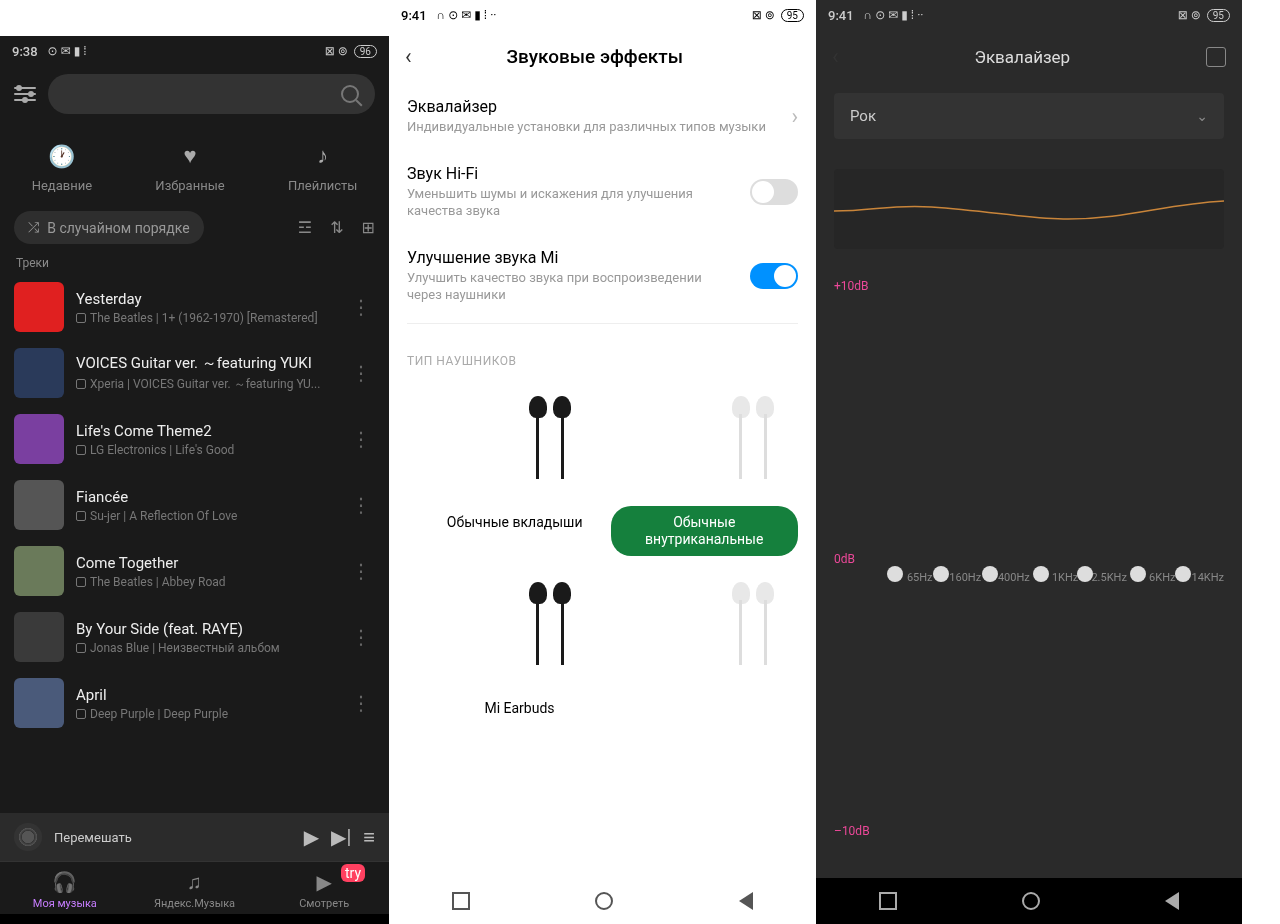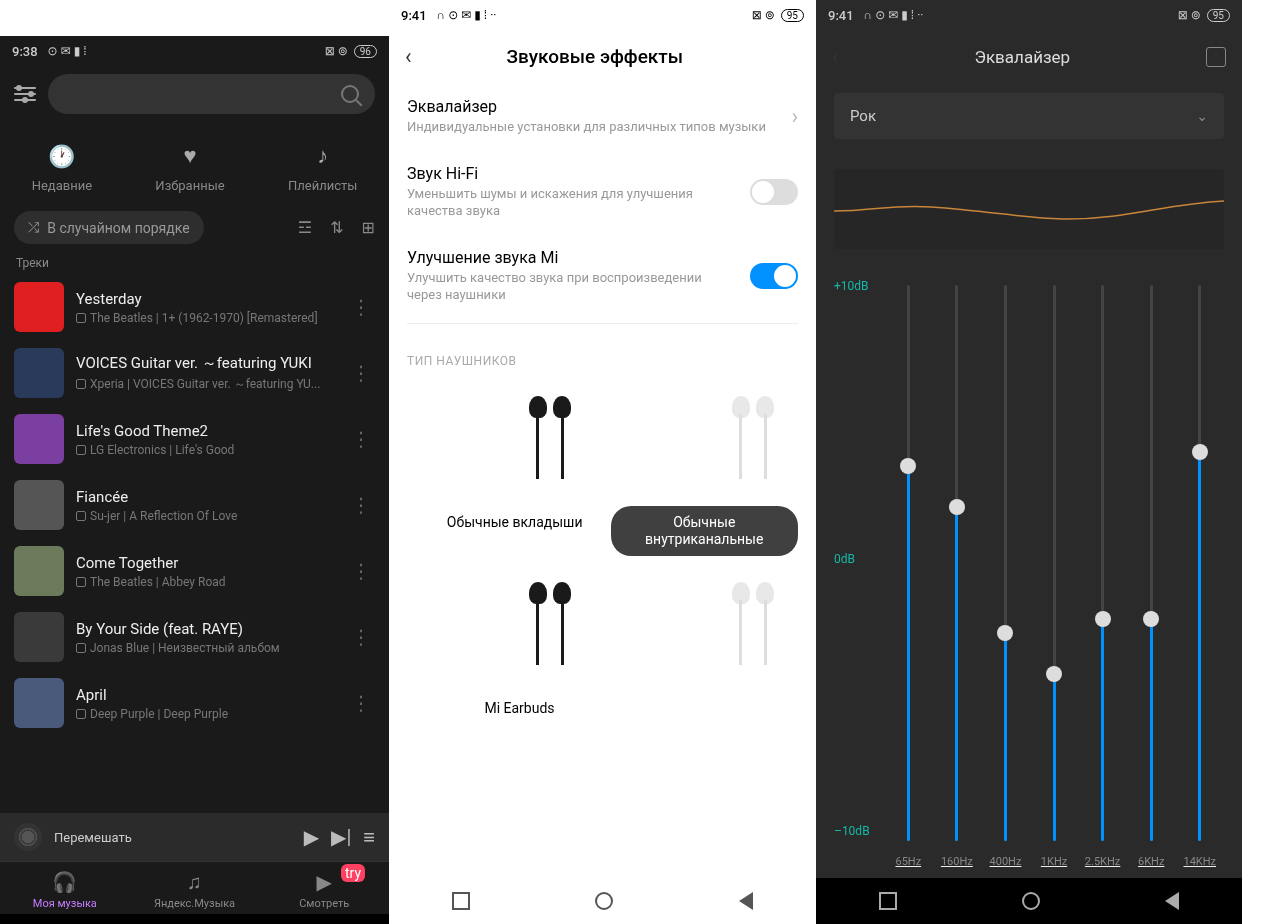--- a/index.html
+++ b/index.html
@@ -76,42 +76,42 @@
 .chev { color:#bbb; font-size:22px; }
 .toggle { width:48px; height:26px; border-radius:13px; position:relative; }
 .toggle.off { background:#ddd; } .toggle.on { background:#0091ff; }
 .toggle::after { content:""; position:absolute; width:22px; height:22px; background:#fff; border-radius:50%; top:2px; }
 .toggle.off::after { left:2px; } .toggle.on::after { right:2px; }
 .sectionh { padding:24px 18px 8px; color:#aaa; font-size:12px; letter-spacing:0.5px; }
 .hp-grid { display:grid; grid-template-columns:1fr 1fr; gap:16px; padding:10px 18px; }
 .hp-item { display:flex; flex-direction:column; align-items:flex-end; gap:10px; }
 .hp-img { width:90px; height:110px; display:flex; align-items:center; justify-content:center; }
 .hp-label { font-size:14px; text-align:center; padding:8px 12px; border-radius:20px; min-width:150px; line-height:1.2; }
-.hp-label.sel { background:#404040; color:#fff; }
+.hp-label.sel { background:#15803d; color:#fff; }
 .earbud { width:50px; height:90px; position:relative; }
 .bud { width:18px; height:22px; border-radius:50% 50% 40% 40%; position:absolute; top:0; }
 .stem { width:3px; height:65px; position:absolute; top:18px; }
 .bud.l { left:4px; } .bud.r { right:4px; }
 .stem.l { left:11px; } .stem.r { right:11px; }
 .black .bud, .black .stem { background:#1a1a1a; }
 .white .bud { background:#e8e8e8; } .white .stem { background:#ddd; }
 .divider { height:1px; background:#eee; margin:6px 18px; }
 
 
 .s3 .header { display:flex; align-items:center; padding:14px 16px; color:#aaa; }
 .s3 .htitle { flex:1; text-align:center; font-size:17px; color:#ddd; }
 .s3 .hicon { width:20px; height:20px; border:1px solid #888; border-radius:3px; }
 .preset { margin:10px 18px 20px; background:#333; border-radius:4px; padding:14px 16px; display:flex; align-items:center; color:#ccc; font-size:15px; }
 .preset .dd { margin-left:auto; color:#888; font-size:14px; }
 .wave { margin:10px 18px 30px; height:80px; background:#262626; border-radius:4px; position:relative; overflow:hidden; }
 .wave svg { width:100%; height:100%; }
 .eq { padding:0 18px 10px; flex:1; display:flex; flex-direction:column; position:relative; }
-.eq-labels { position:absolute; left:18px; top:0; bottom:40px; width:50px; display:flex; flex-direction:column; justify-content:space-between; color:#14b8a6; font-size:12px; pointer-events:none; }
+.eq-labels { position:absolute; left:18px; top:0; bottom:40px; width:50px; display:flex; flex-direction:column; justify-content:space-between; color:#ec4899; font-size:12px; pointer-events:none; }
 .eq-sliders { flex:1; display:flex; justify-content:space-between; padding:0 0 0 50px; }
-.slider { flex:1; display:flex; flex-direction:column; align-items:center;text-decoration:underline; }
+.slider { flex:1; display:flex; flex-direction:row; align-items:center; }
 .slider-track { flex:1; width:3px; background:#444; border-radius:2px; position:relative; margin:6px 0; }
 .slider-fill { position:absolute; bottom:0; width:100%; background:#0091ff; border-radius:2px; }
 .slider-thumb { position:absolute; width:16px; height:16px; background:#ddd; border-radius:50%; left:50%; transform:translate(-50%,50%); }
 .slider-freq { color:#888; font-size:11px; margin-top:8px; }
 .tracks-scroll { flex:1; overflow:hidden; }
 </style>
 </head>
 <body>
 
 <div class="screen s1">
@@ -170,21 +170,21 @@
        <div class="art" style="background:#2a3a5a"></div>
        <div class="info">
           <div class="title">VOICES Guitar ver. ～featuring YUKI</div>
          <div class="sub"><span class="sq"></span>Xperia | VOICES Guitar ver. ～featuring YU...</div>
         </div>
        <div class="more">⋮</div>
      </div>
       <div class="track">
        <div class="art" style="background:#7a3fa0"></div>
        <div class="info">
-          <div class="title">Life's Good Theme2</div>
+          <div class="title">Life's Come Theme2</div>
          <div class="sub"><span class="sq"></span>LG Electronics | Life's Good</div>
         </div>
        <div class="more">⋮</div>
      </div>
       <div class="track">
        <div class="art" style="background:#555"></div>
        <div class="info">
           <div class="title">Fiancée</div>
          <div class="sub"><span class="sq"></span>Su-jer | A Reflection Of Love</div>
         </div>

